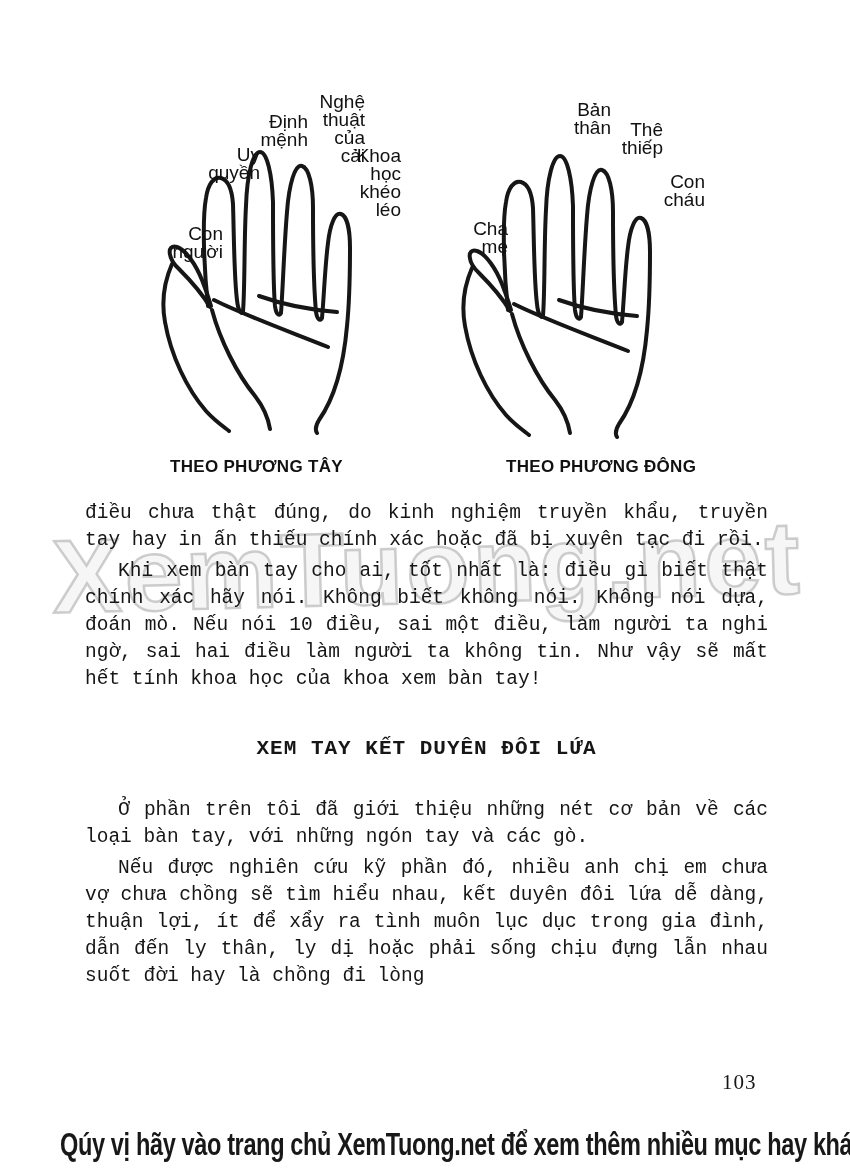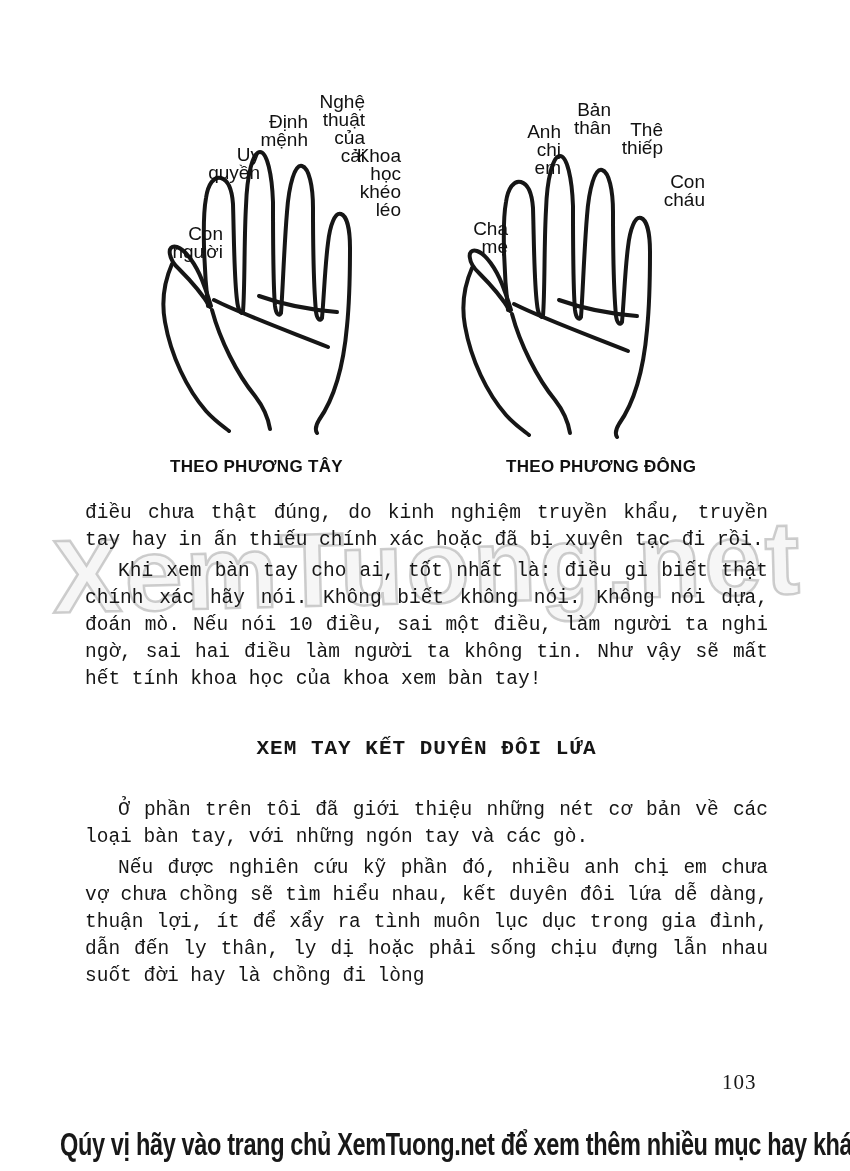--- a/index.html
+++ b/index.html
@@ -114,23 +114,20 @@
           <path d="M50,158 C46,122 44,72 48,50 C50,36 56,28 63,30 C70,32 74,42 75,56 C76,88 76,128 79,152 C80,162 83,167 85,164 C87,138 86,92 88,58 C89,26 95,4 102,4 C109,4 114,26 115,54 C115,92 115,136 117,158 C118,166 121,169 123,165 C125,138 126,100 129,64 C131,36 137,16 144,18 C151,20 155,38 155,60 C155,100 156,142 158,164 C159,171 162,174 164,170 C166,148 167,118 170,95 C172,77 177,64 183,66 C189,68 192,82 192,100 C192,130 191,158 189,178 C186,212 178,248 161,272 C158,277 157,282 159,285"></path>
           <path d="M52,159 C45,147 31,131 21,121 C10,111 8,96 19,99 C28,102 38,117 44,132 C48,142 51,151 53,158"></path>
           <path d="M14,116 C7,132 3,152 7,174 C13,208 29,241 48,263 C57,273 66,279 71,283"></path>
           <path d="M54,162 C62,192 79,226 97,248 C104,257 110,269 112,281"></path>
           <path d="M56,152 C86,167 130,183 170,199"></path>
           <path d="M101,148 C126,157 154,162 179,164"></path>
         </g>
       </svg>
       <div class="flabel lbl-thumb">Cha
 mẹ</div>
-      <div class="flabel lbl-index">Anh
-chị
-em</div>
       <div class="flabel lbl-middle">Bản
 thân</div>
       <div class="flabel lbl-ring">Thê
 thiếp</div>
       <div class="flabel lbl-pinky">Con
 cháu</div>
       <div class="caption">THEO PHƯƠNG ĐÔNG</div>
     </div>
 
   </div>

